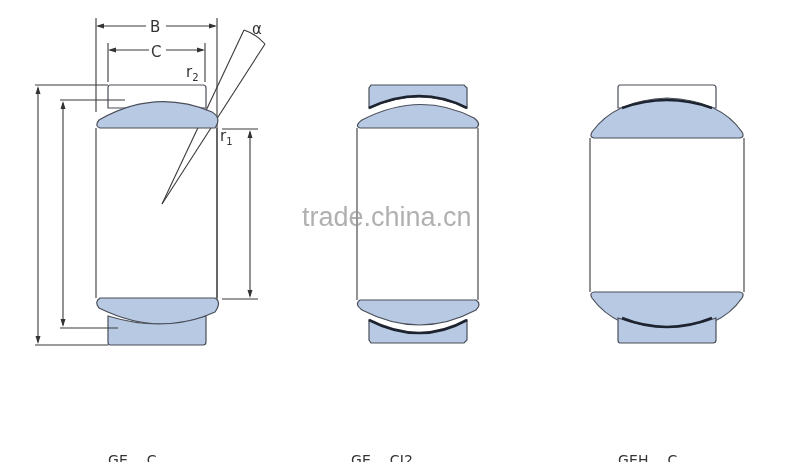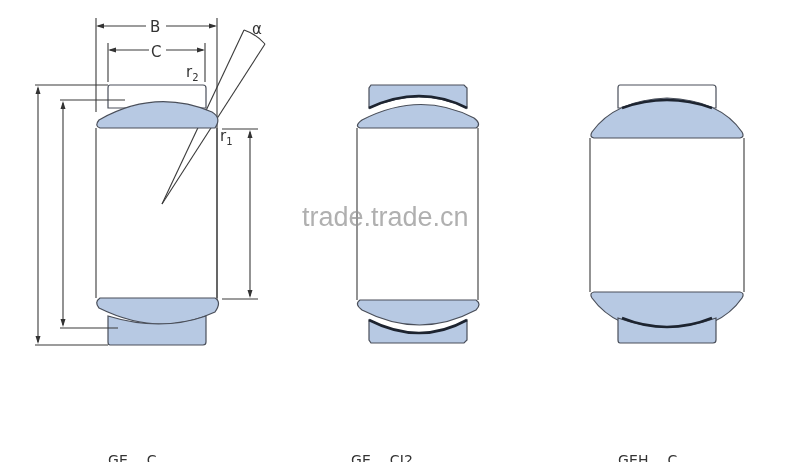--- a/index.html
+++ b/index.html
@@ -97,17 +97,17 @@
     <path class="ring" d="M592,132 Q615,100 667,98 Q720,100 742,132 Q745,137 740,138 L594,138 Q589,137 592,132 Z"></path>
     <path class="liner" d="M622,108 Q667,92 712,108"></path>
     <line class="outline" x1="590" y1="138" x2="590" y2="292"></line>
     <line class="outline" x1="744" y1="138" x2="744" y2="292"></line>
     <path class="ring" d="M594,292 L740,292 Q745,293 742,298 Q720,330 667,332 Q615,330 592,298 Q589,293 594,292 Z"></path>
     <path class="ring" d="M618,318 Q667,336 716,318 L716,340 Q716,343 713,343 L620,343 Q618,343 618,340 Z"></path>
     <path class="liner" d="M622,318 Q667,336 712,318"></path>
   </g>
 </svg>
 
-<div class="watermark">trade.trade.cn</div>
+<div class="watermark">trade.china.cn</div>
 
 <div class="caption" style="left:108px;">GE .. C</div>
 <div class="caption" style="left:351px;">GE .. CJ2</div>
 <div class="caption" style="left:618px;text-decoration:underline;">GEH .. C</div>
 
 </body></html>

